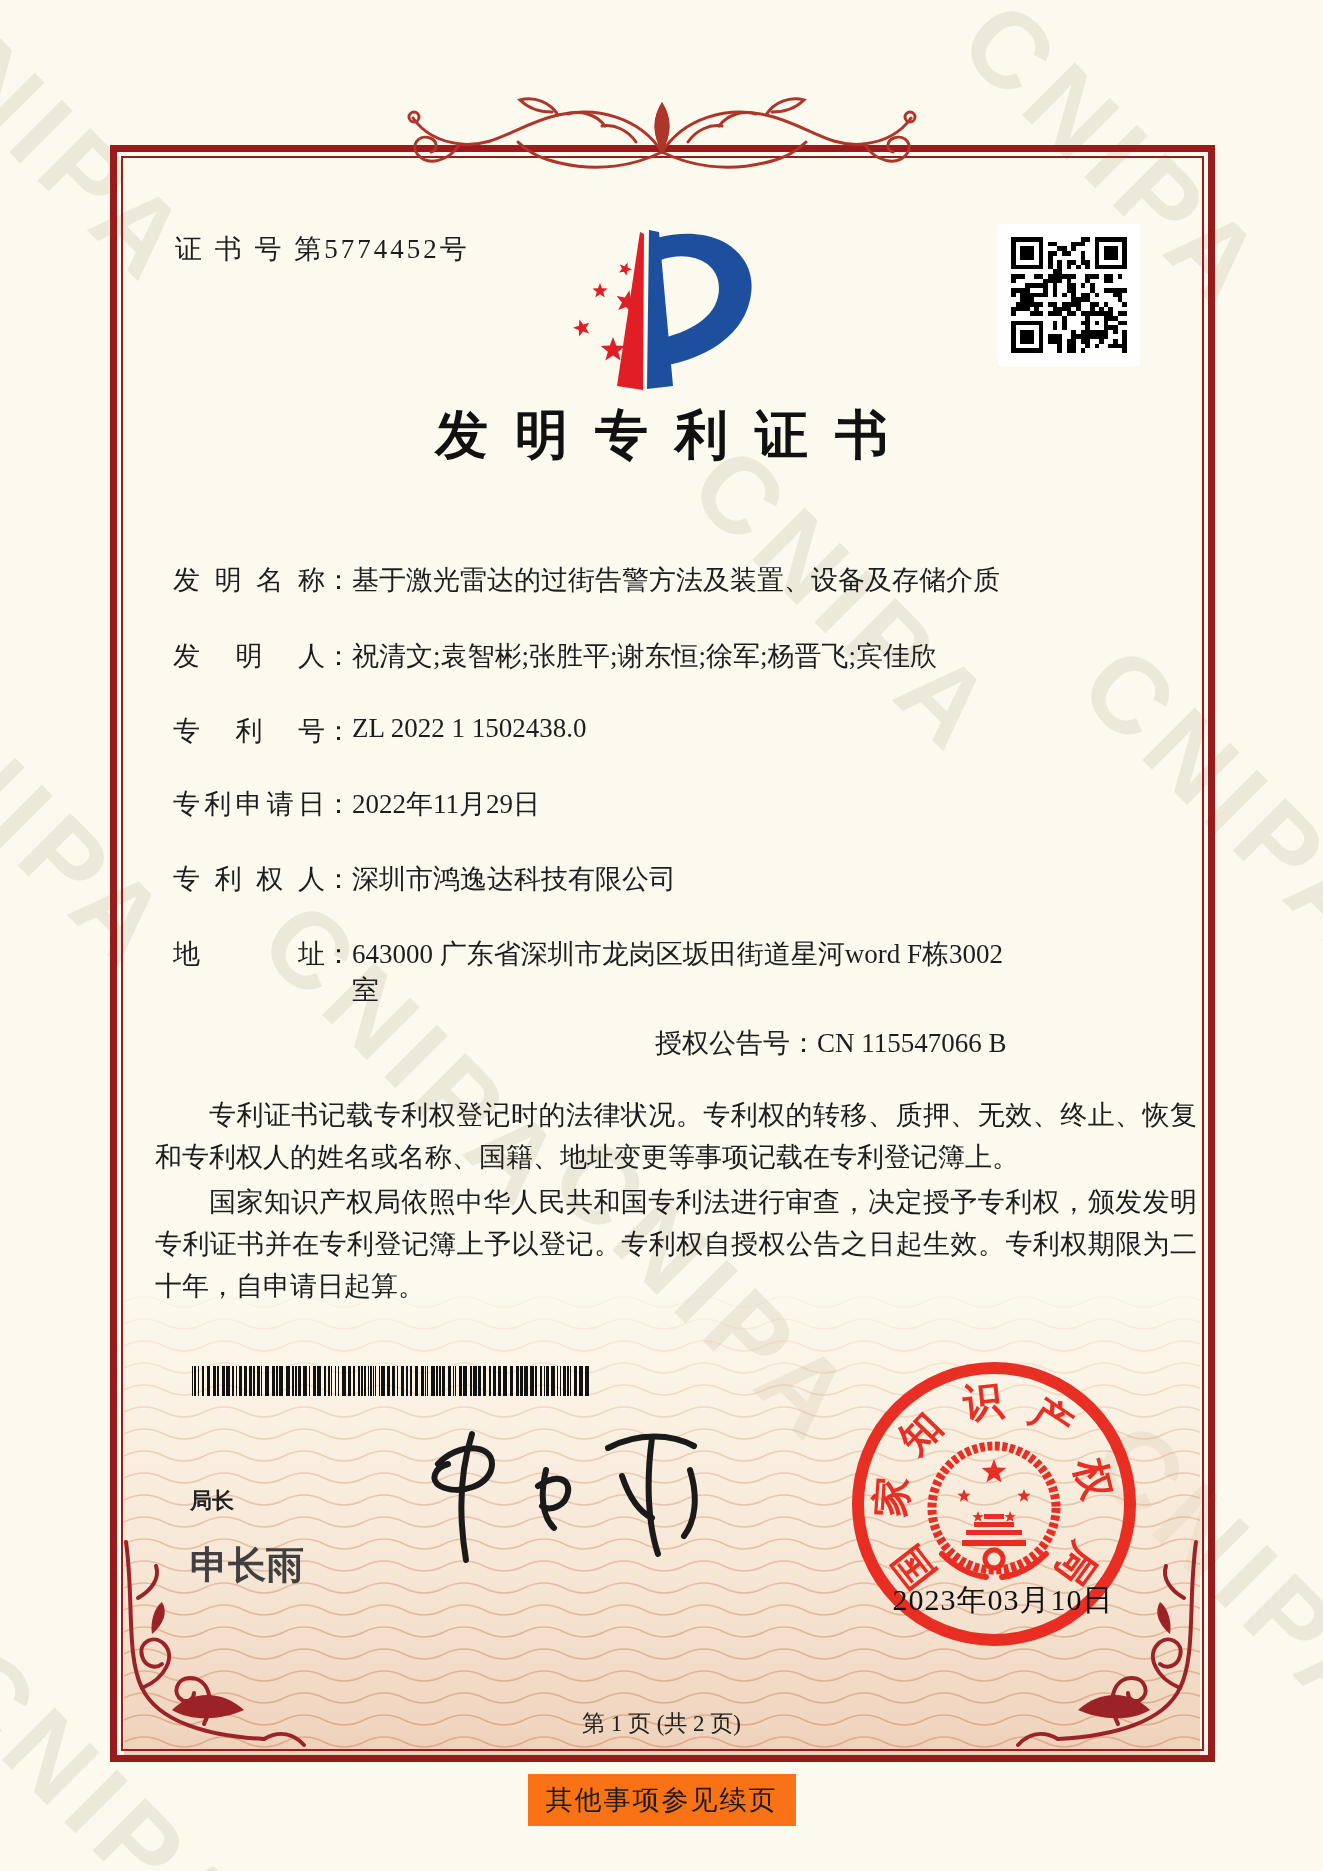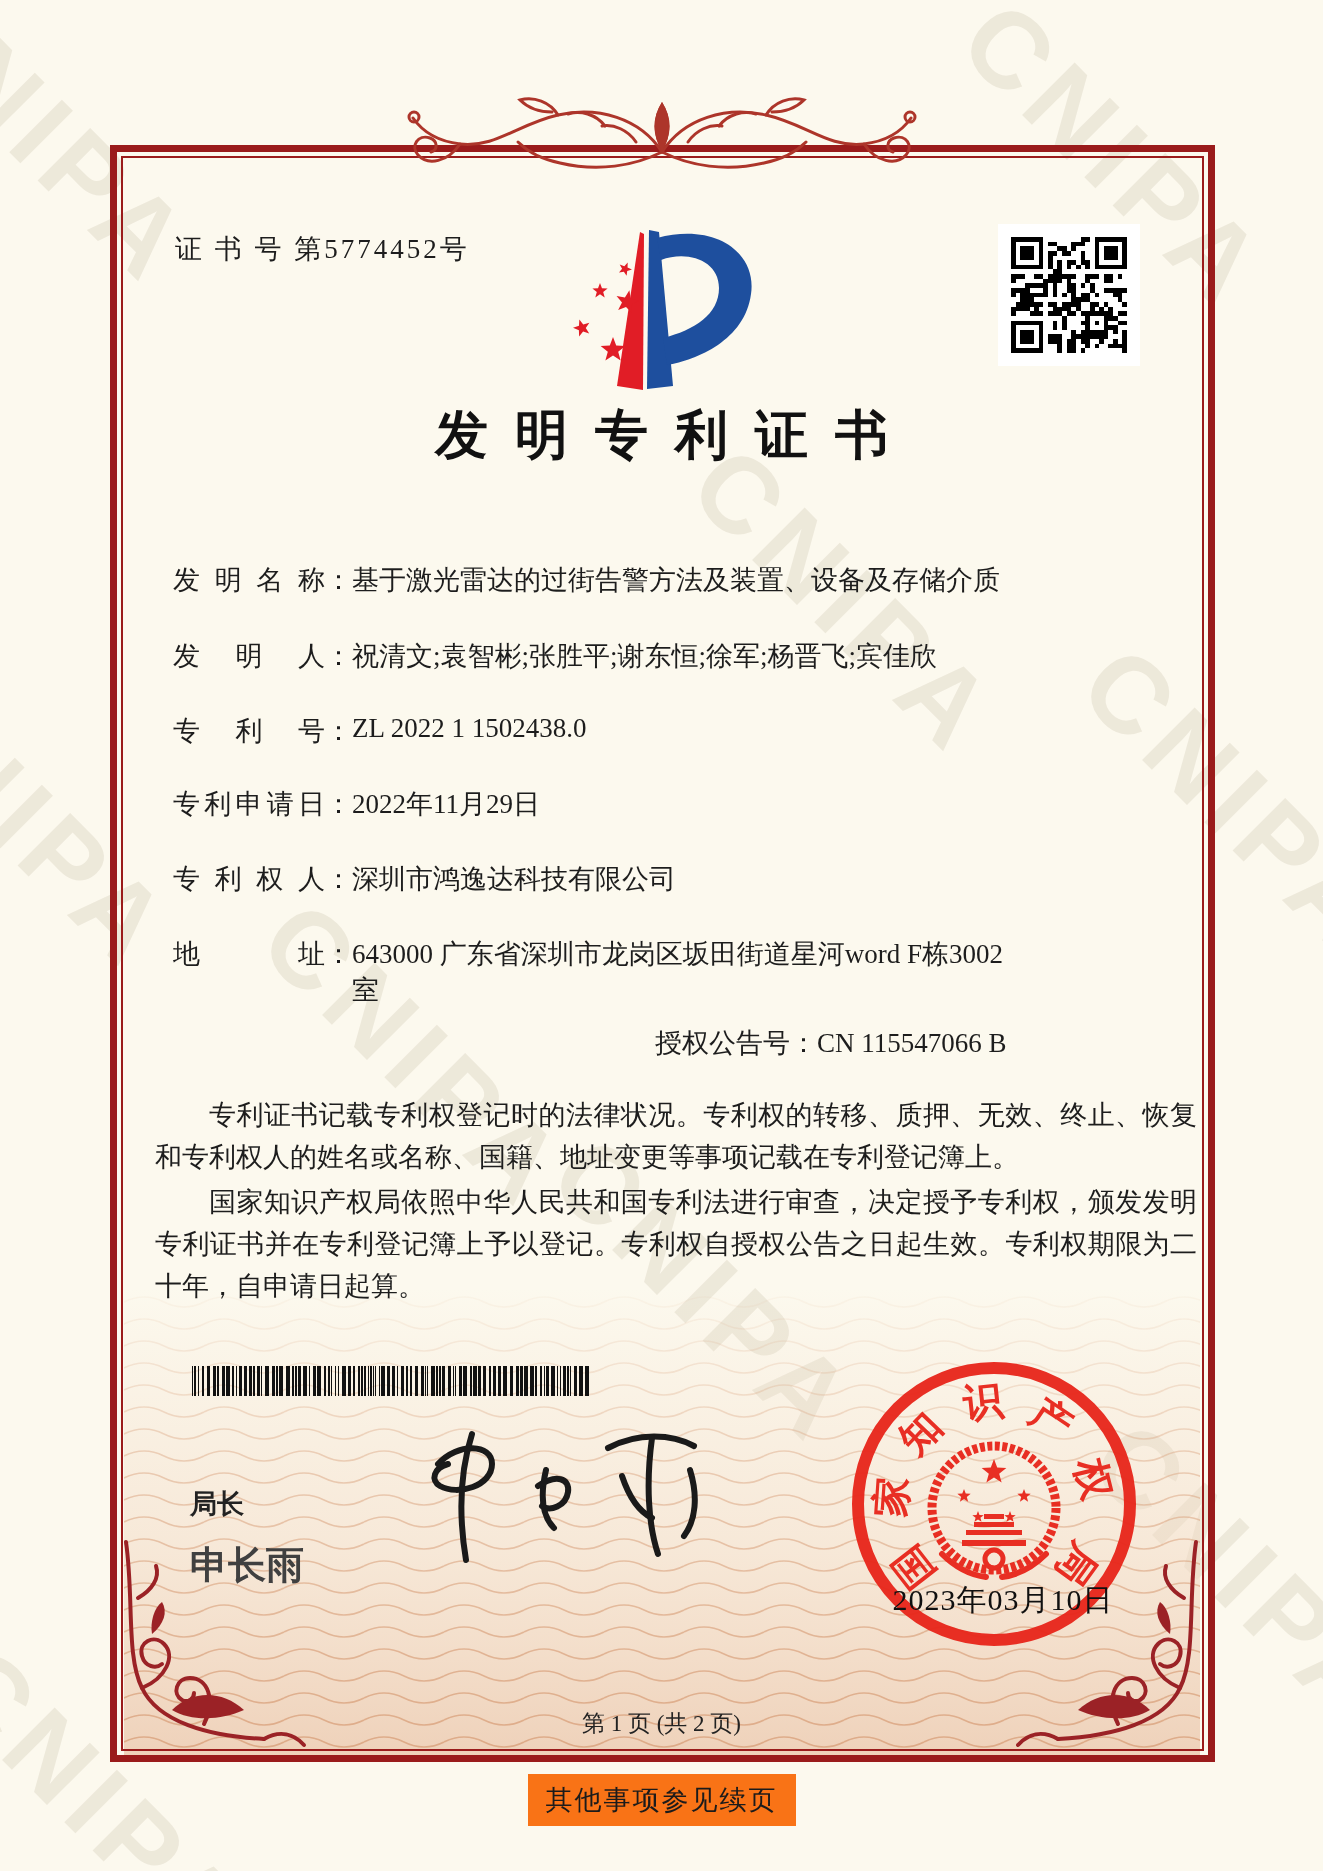--- a/index.html
+++ b/index.html
@@ -42,21 +42,21 @@
   .fvalue { display:inline-block; vertical-align:top; max-width:800px; white-space:pre-line; }
   .row-name { top:562px; } .row-inv { top:638px; } .row-pno { top:713px; }
   .row-fdate { top:786px; } .row-pat { top:861px; } .row-addr { top:936px; }
   .row-grant { top:1025px; }
   .grant2 { position:absolute; left:482px; top:0; }
   
   .bodytext { position:absolute; left:155px; top:1094px; width:1042px; font-size:27px; line-height:1.56; text-align:justify; }
   .bodytext p { text-indent:2em; margin-bottom:3px; }
   
   .barcode { position:absolute; left:192px; top:1366px; }
-  .director-title { position:absolute; left:190px; top:1486px; font-family:"Liberation Sans",sans-serif; font-weight:bold; font-size:27px; color:#222; }
+  .director-title { position:absolute; left:190px; top:1486px; font-family:"Liberation Sans",sans-serif; font-weight:bold; font-size:22px; color:#222; }
   .director-name { position:absolute; left:190px; top:1540px; font-family:Liberation Sans, sans-serif; font-weight:bold; font-size:38px; color:#404040; }
   .signature { position:absolute; left:400px; top:1412px; }
   .seal { position:absolute; left:846px; top:1356px; }
   .seal-date { position:absolute; left:858px; top:1580px; width:290px; text-align:center; font-size:30px; color:#101010; letter-spacing:1px; }
   .page-info { position:absolute; left:0; right:0; top:1708px; text-align:center; font-size:23px; color:#222; }
   .cont-note {
     position:absolute; left:50%; top:1774px; transform:translateX(-50%);
     background:#f97316; padding:8px 18px; font-size:27px; letter-spacing:2px; color:#1b1b1b;
   }
 </style>

